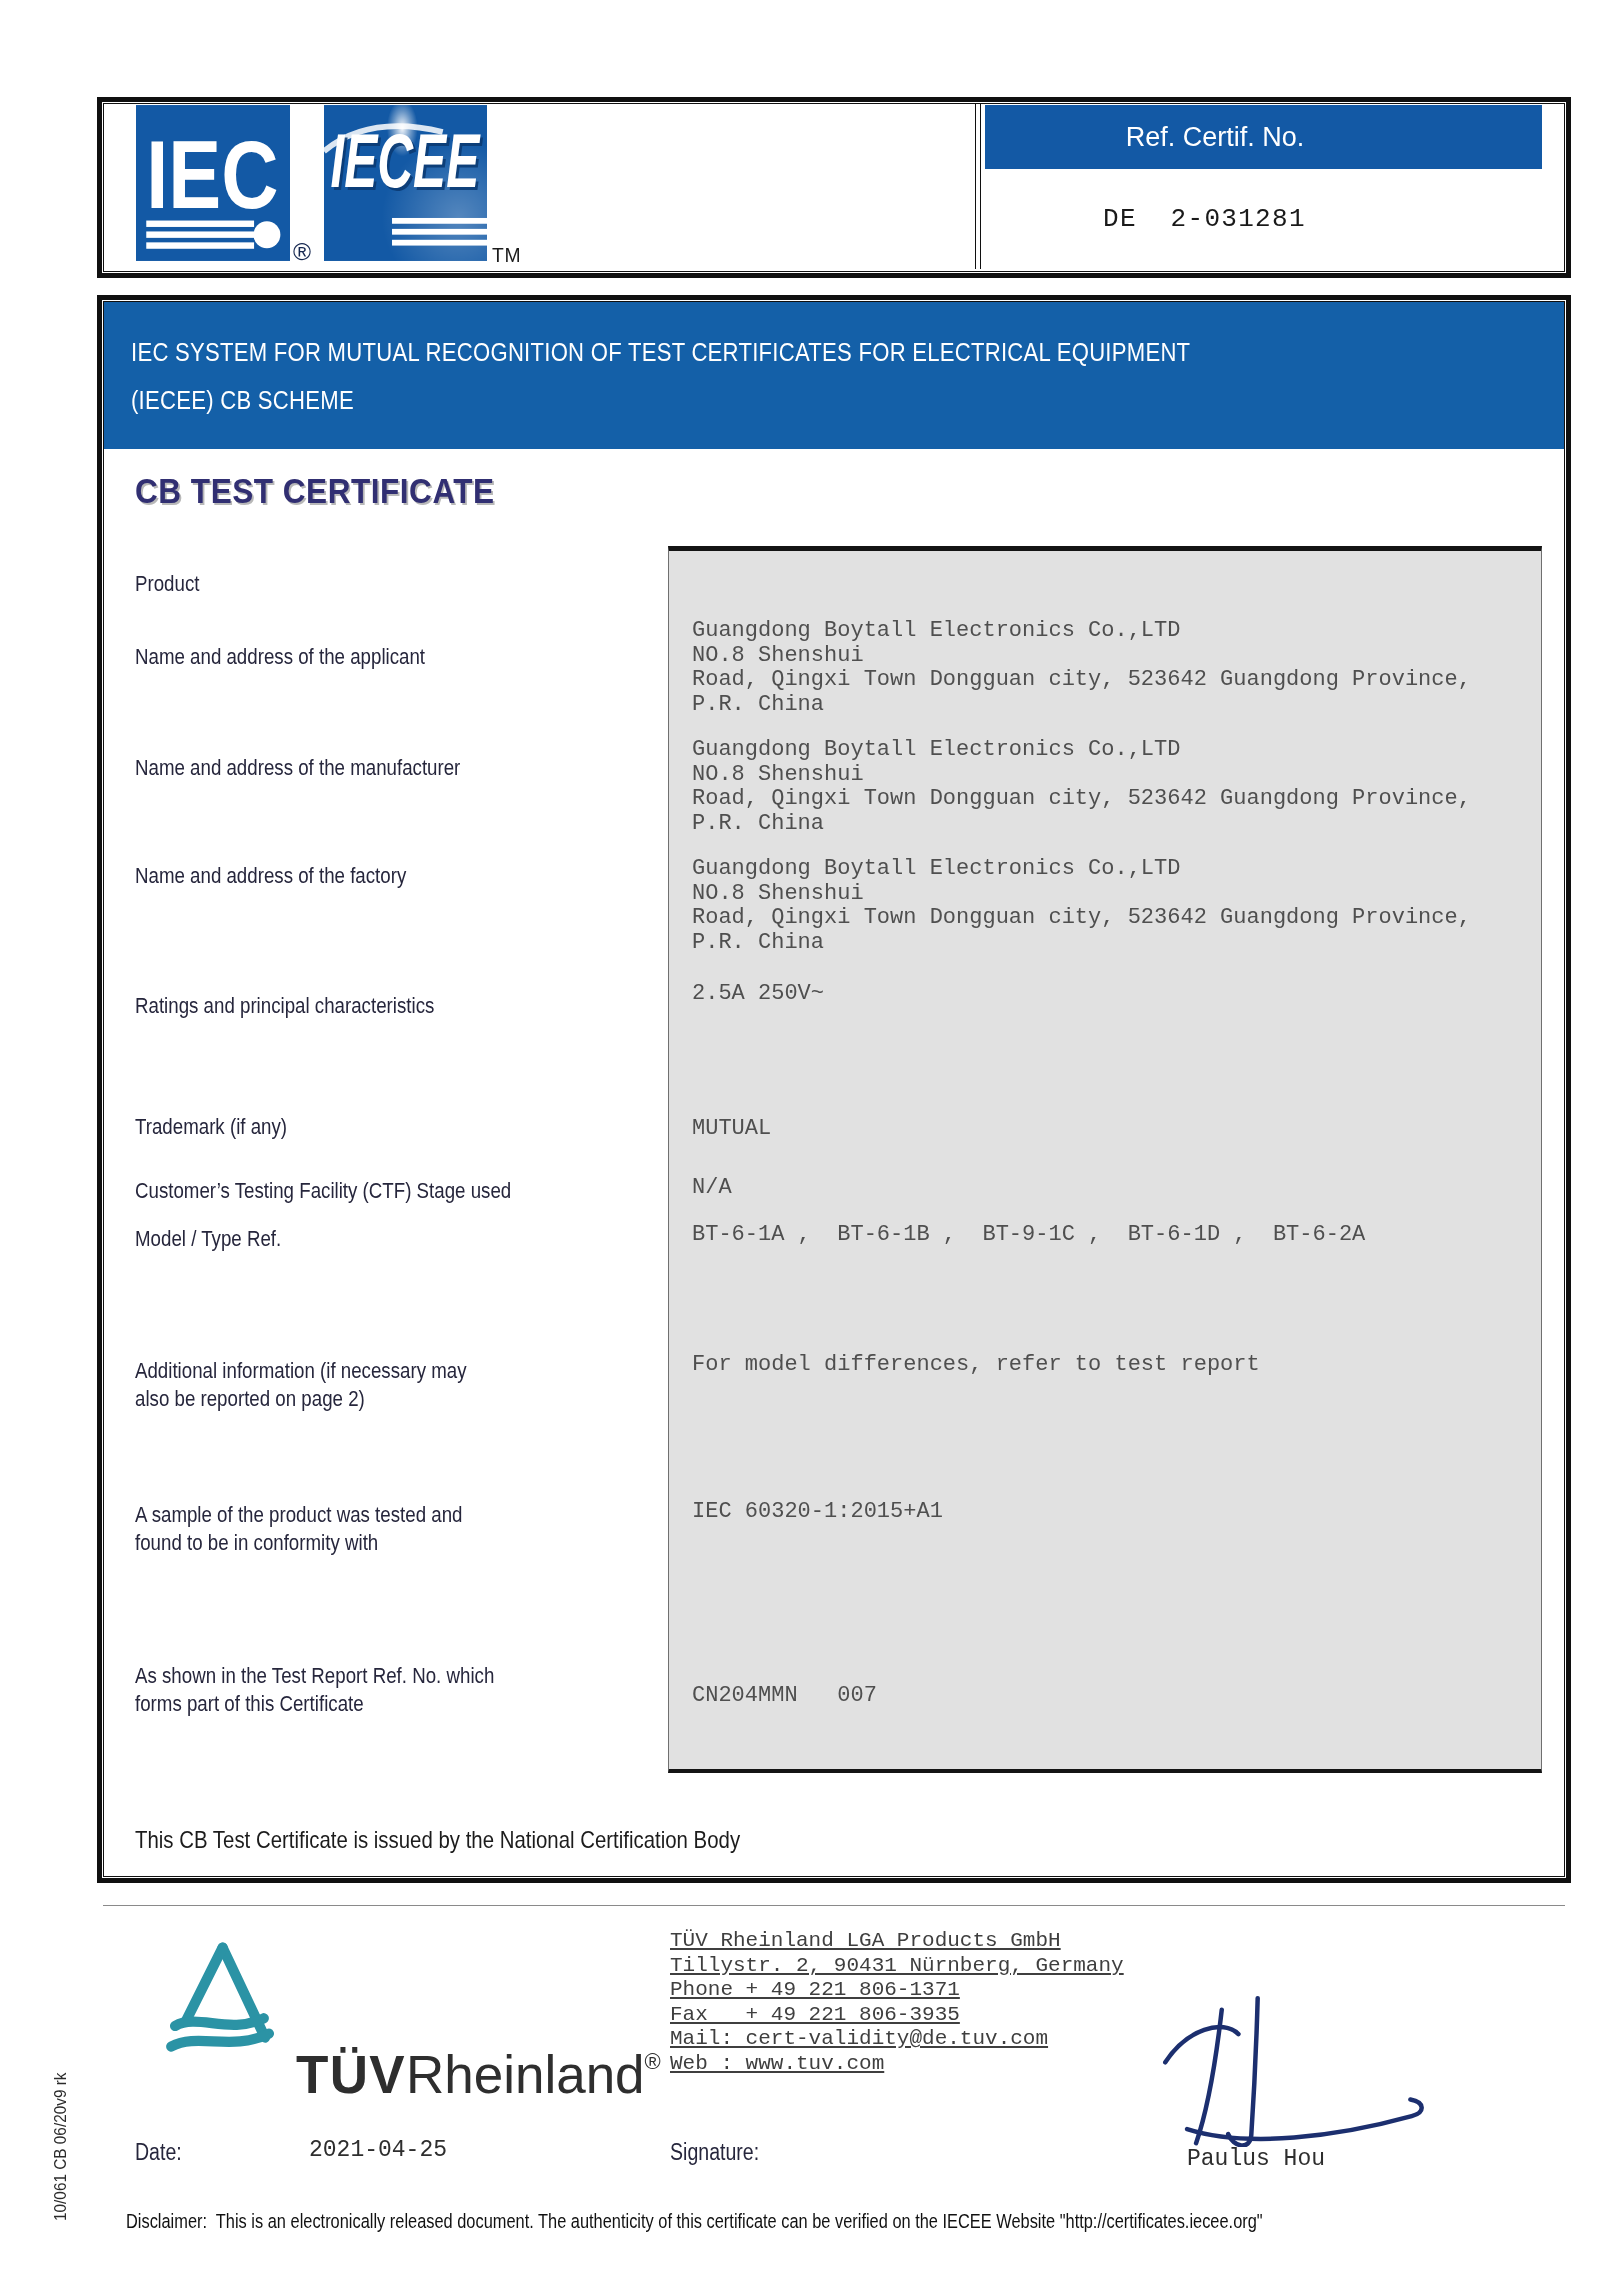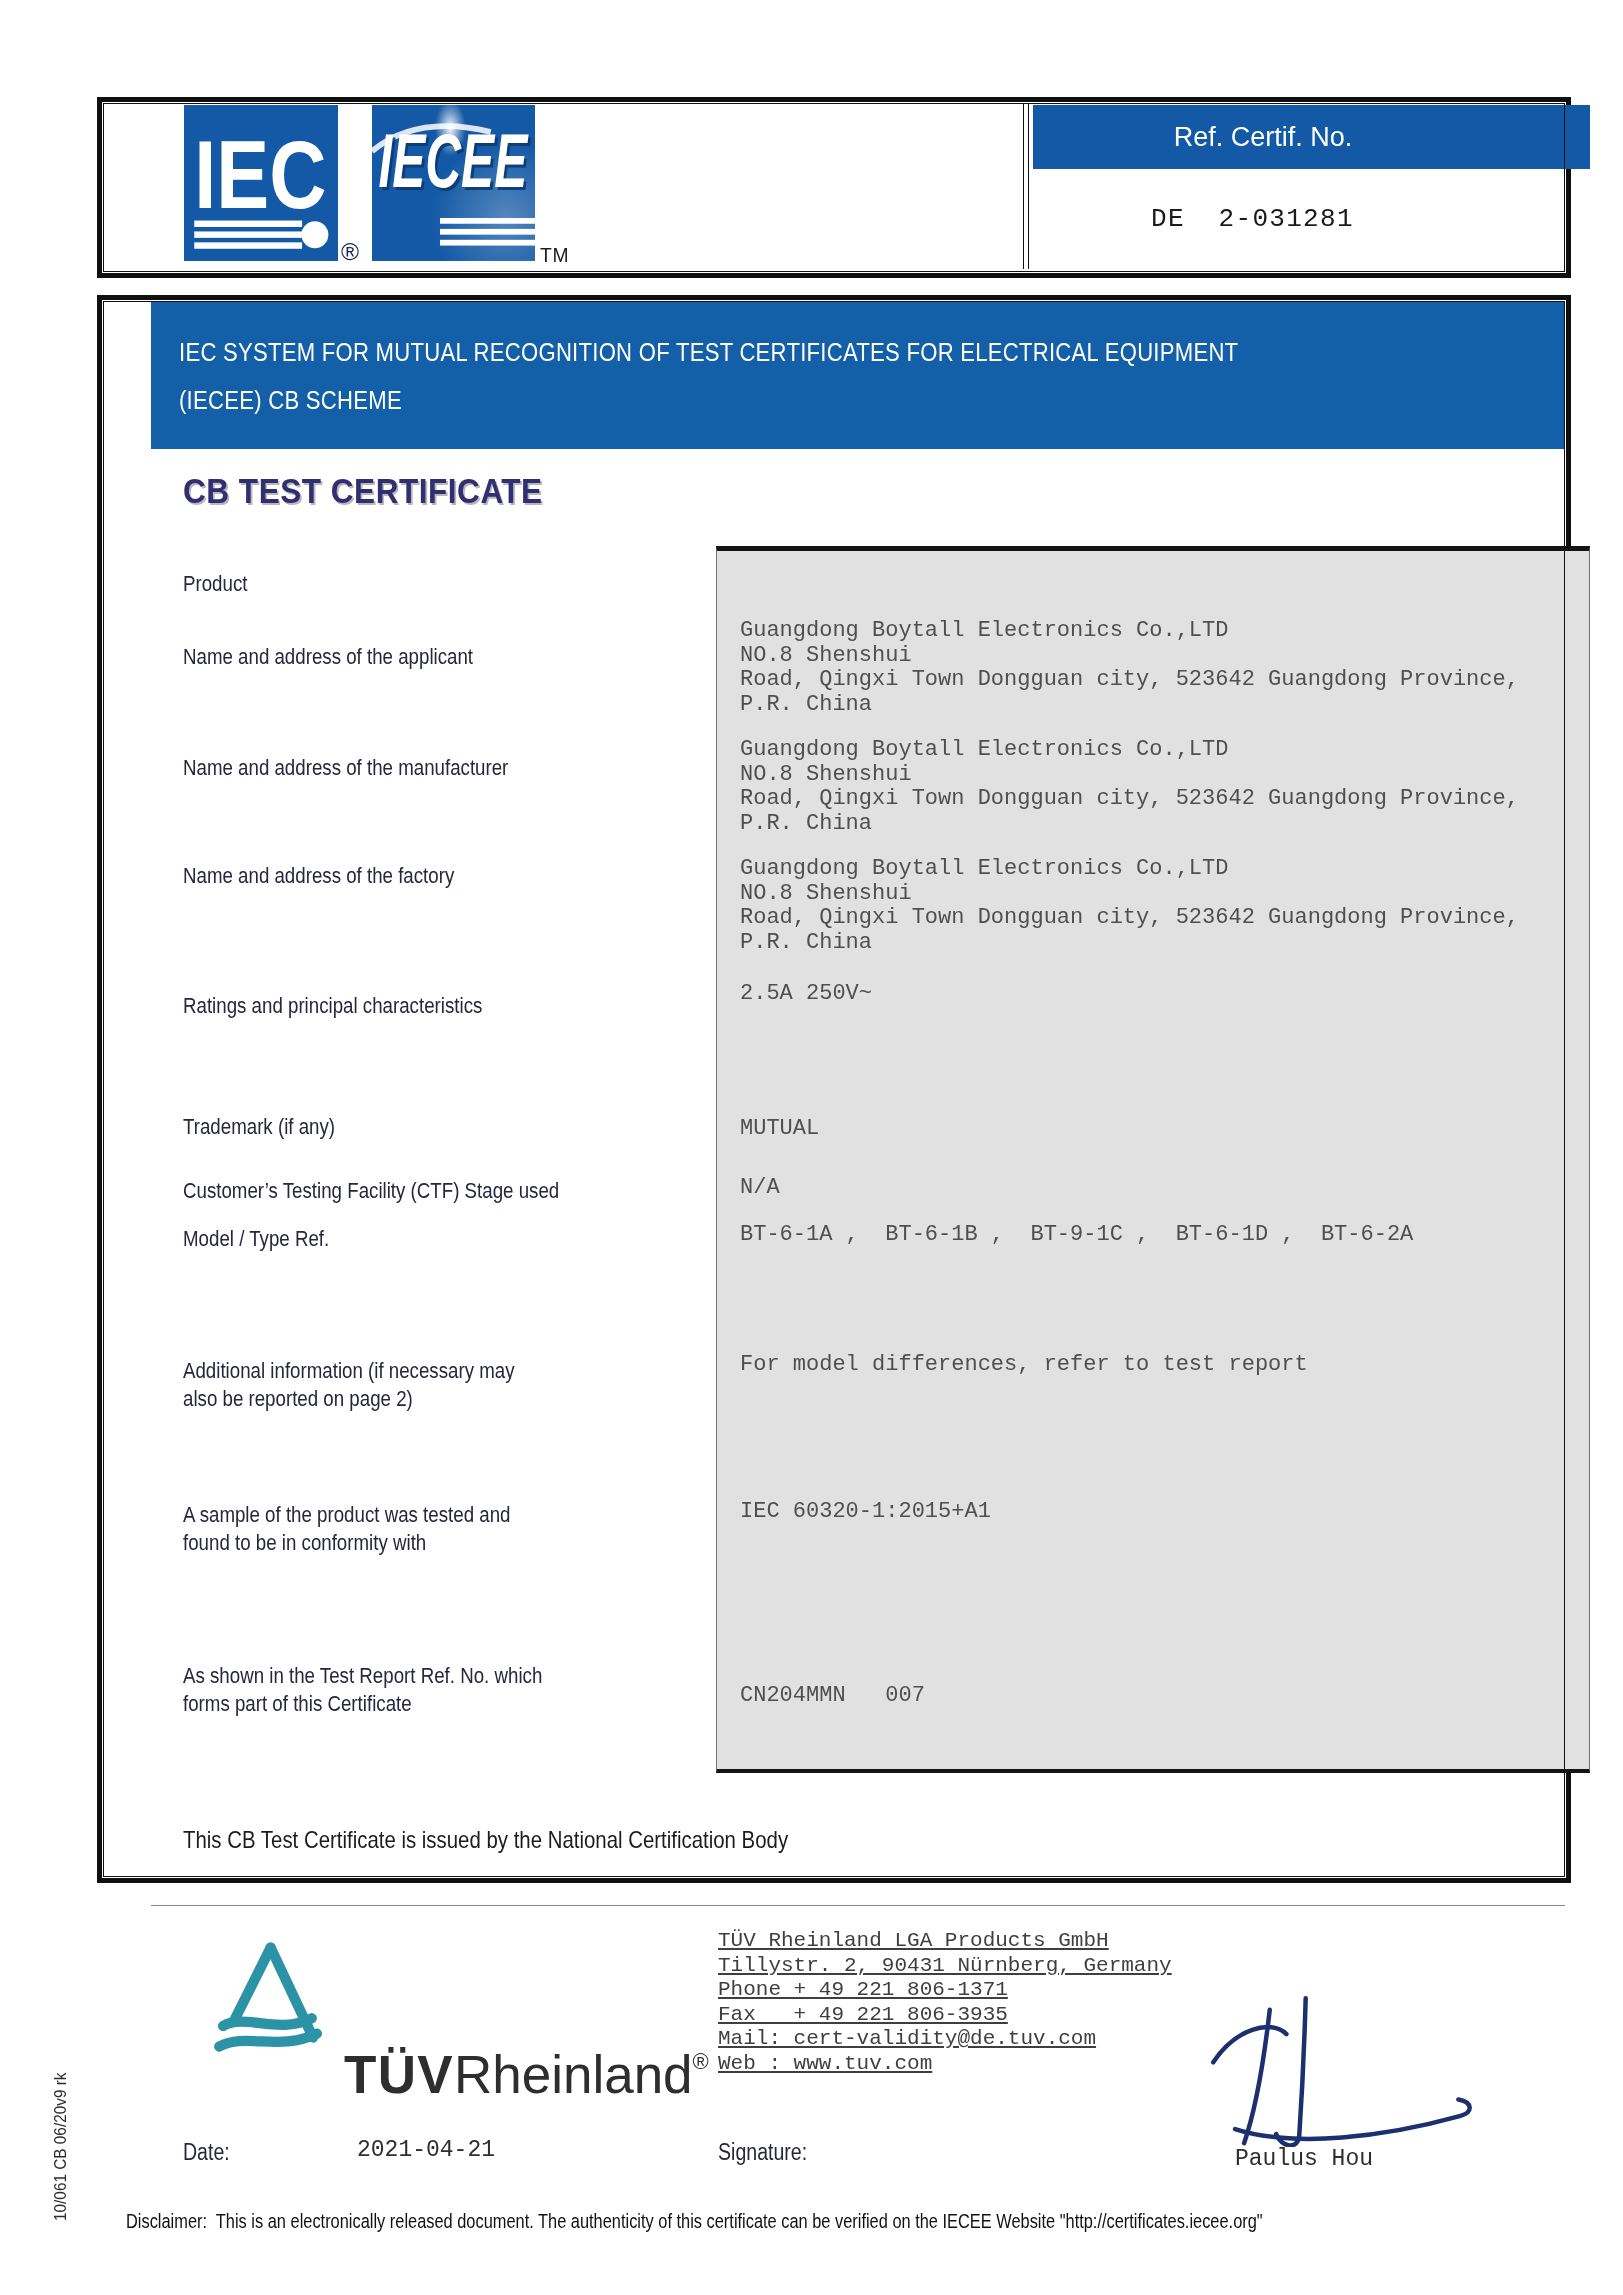--- a/index.html
+++ b/index.html
@@ -6,21 +6,21 @@
   body {
     width:1623px; height:2295px; position:relative; background:#ffffff;
     font-family:"Liberation Sans", sans-serif; overflow:hidden;
   }
   .pre { white-space:pre-wrap; }
   .cond { transform:scaleX(0.85); transform-origin:0 0; }
 
   
   .frame { position:absolute; border:5.8px solid #101010; background:#ffffff; box-sizing:border-box; }
   .frame::before { content:""; position:absolute; inset:1.3px; border:1.3px solid #101010; pointer-events:none; z-index:5; }
-  .frame-content { position:absolute; inset:0;margin-left:48px; }
+  .frame-content { position:absolute; inset:0; }
 
   #header-frame { left:97px; top:97px; width:1474px; height:181px; }
   #main-frame   { left:97px; top:295px;  width:1474px; height:1588px; }
 
   
   .logo-box { position:absolute; }
   #iec-reg { position:absolute; left:191px; top:136px; font-size:24.5px; color:#14264f; }
   #iecee-tm { position:absolute; left:390px; top:143px; font-size:19.3px; color:#1c1c1c; letter-spacing:0.6px; }
   #header-divider { position:absolute; left:873px; top:1.3px; height:166px; width:3.9px;
                     border-left:1.9px solid #101010; border-right:1.9px solid #101010; }
@@ -201,21 +201,21 @@
         <g stroke="#1c2f6f" stroke-width="7" fill="none" stroke-linecap="round">
           <path d="M62 108 C 96 56, 152 40, 176 64"></path>
           <path d="M150 26 C 142 96, 128 182, 110 234"></path>
           <path d="M206 8 C 204 80, 200 162, 196 222 C 194 246, 168 240, 160 220"></path>
           <path d="M96 212 C 190 242, 330 224, 446 192 C 468 186, 466 170, 444 166"></path>
         </g>
       </svg>
     </div>
 
     <div id="date-label" class="bottom-label cond">Date:</div>
-    <div id="date-value" class="bottom-mono">2021-04-21</div>
+    <div id="date-value" class="bottom-mono">2021-04-25</div>
     <div id="sig-label" class="bottom-label cond">Signature:</div>
     <div id="signatory" class="bottom-mono">Paulus Hou</div>
   </div>
 </div>
 
 <div id="disclaimer" class="cond pre">Disclaimer:  This is an electronically released document. The authenticity of this certificate can be verified on the IECEE Website "http://certificates.iecee.org"</div>
 <div id="side-note">10/061 CB 06/20v9 rk</div>
 
 
 </body></html>

